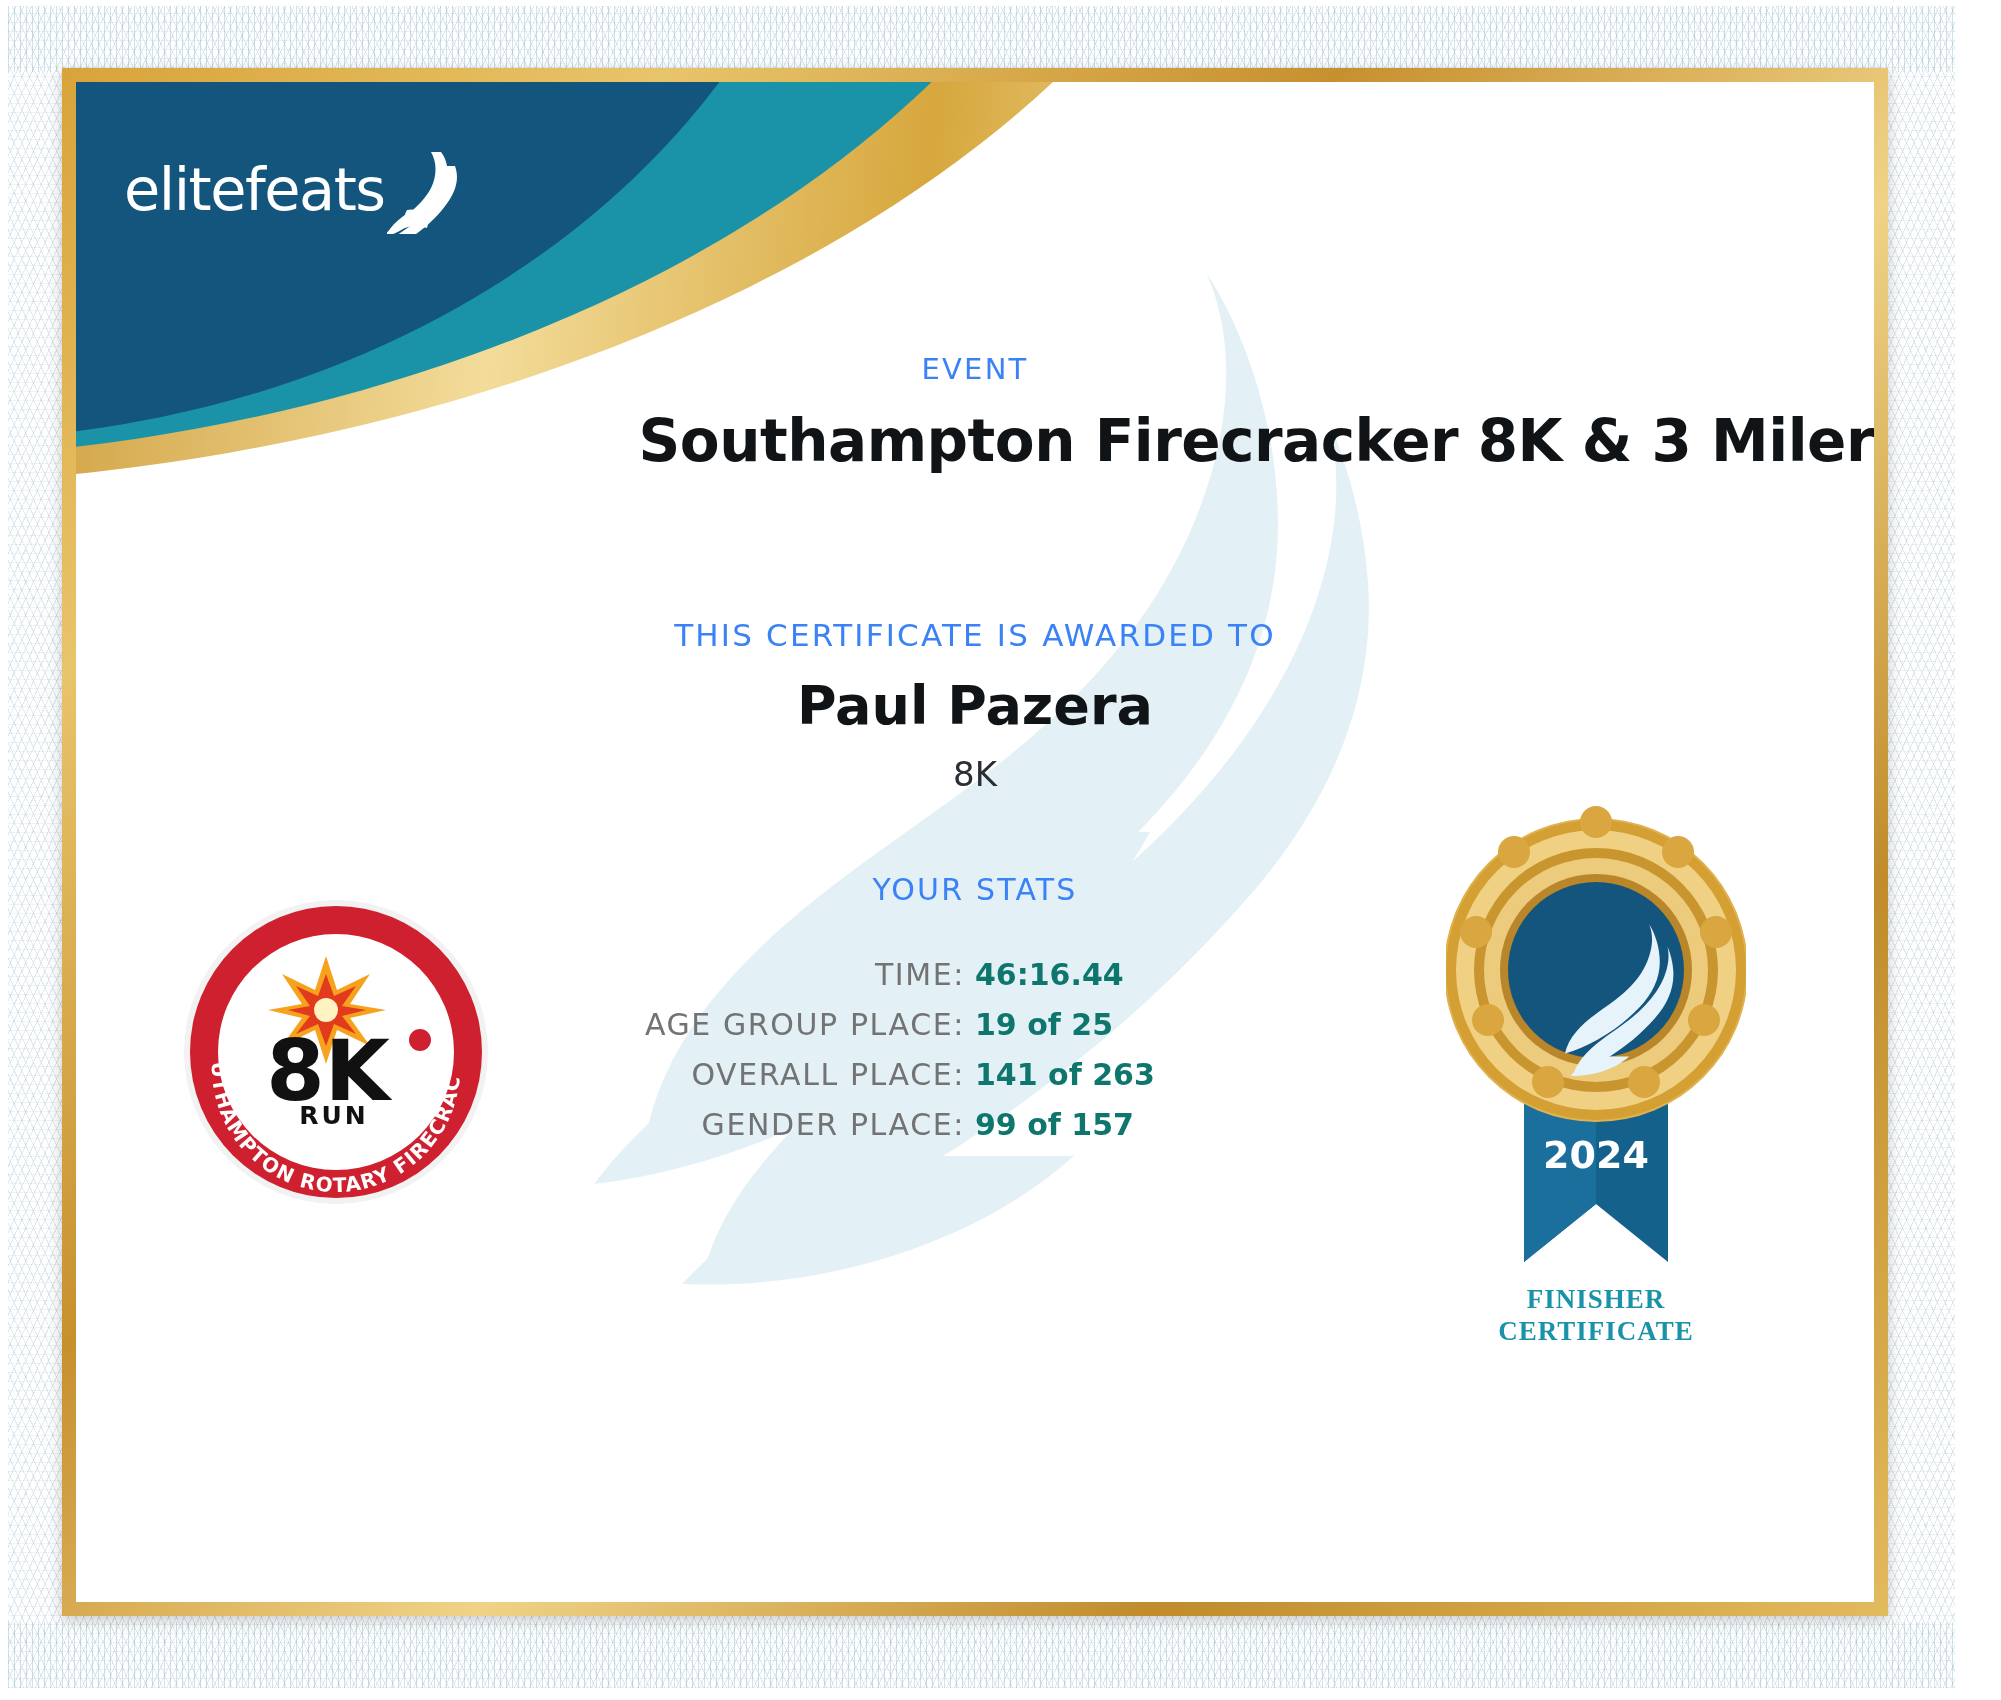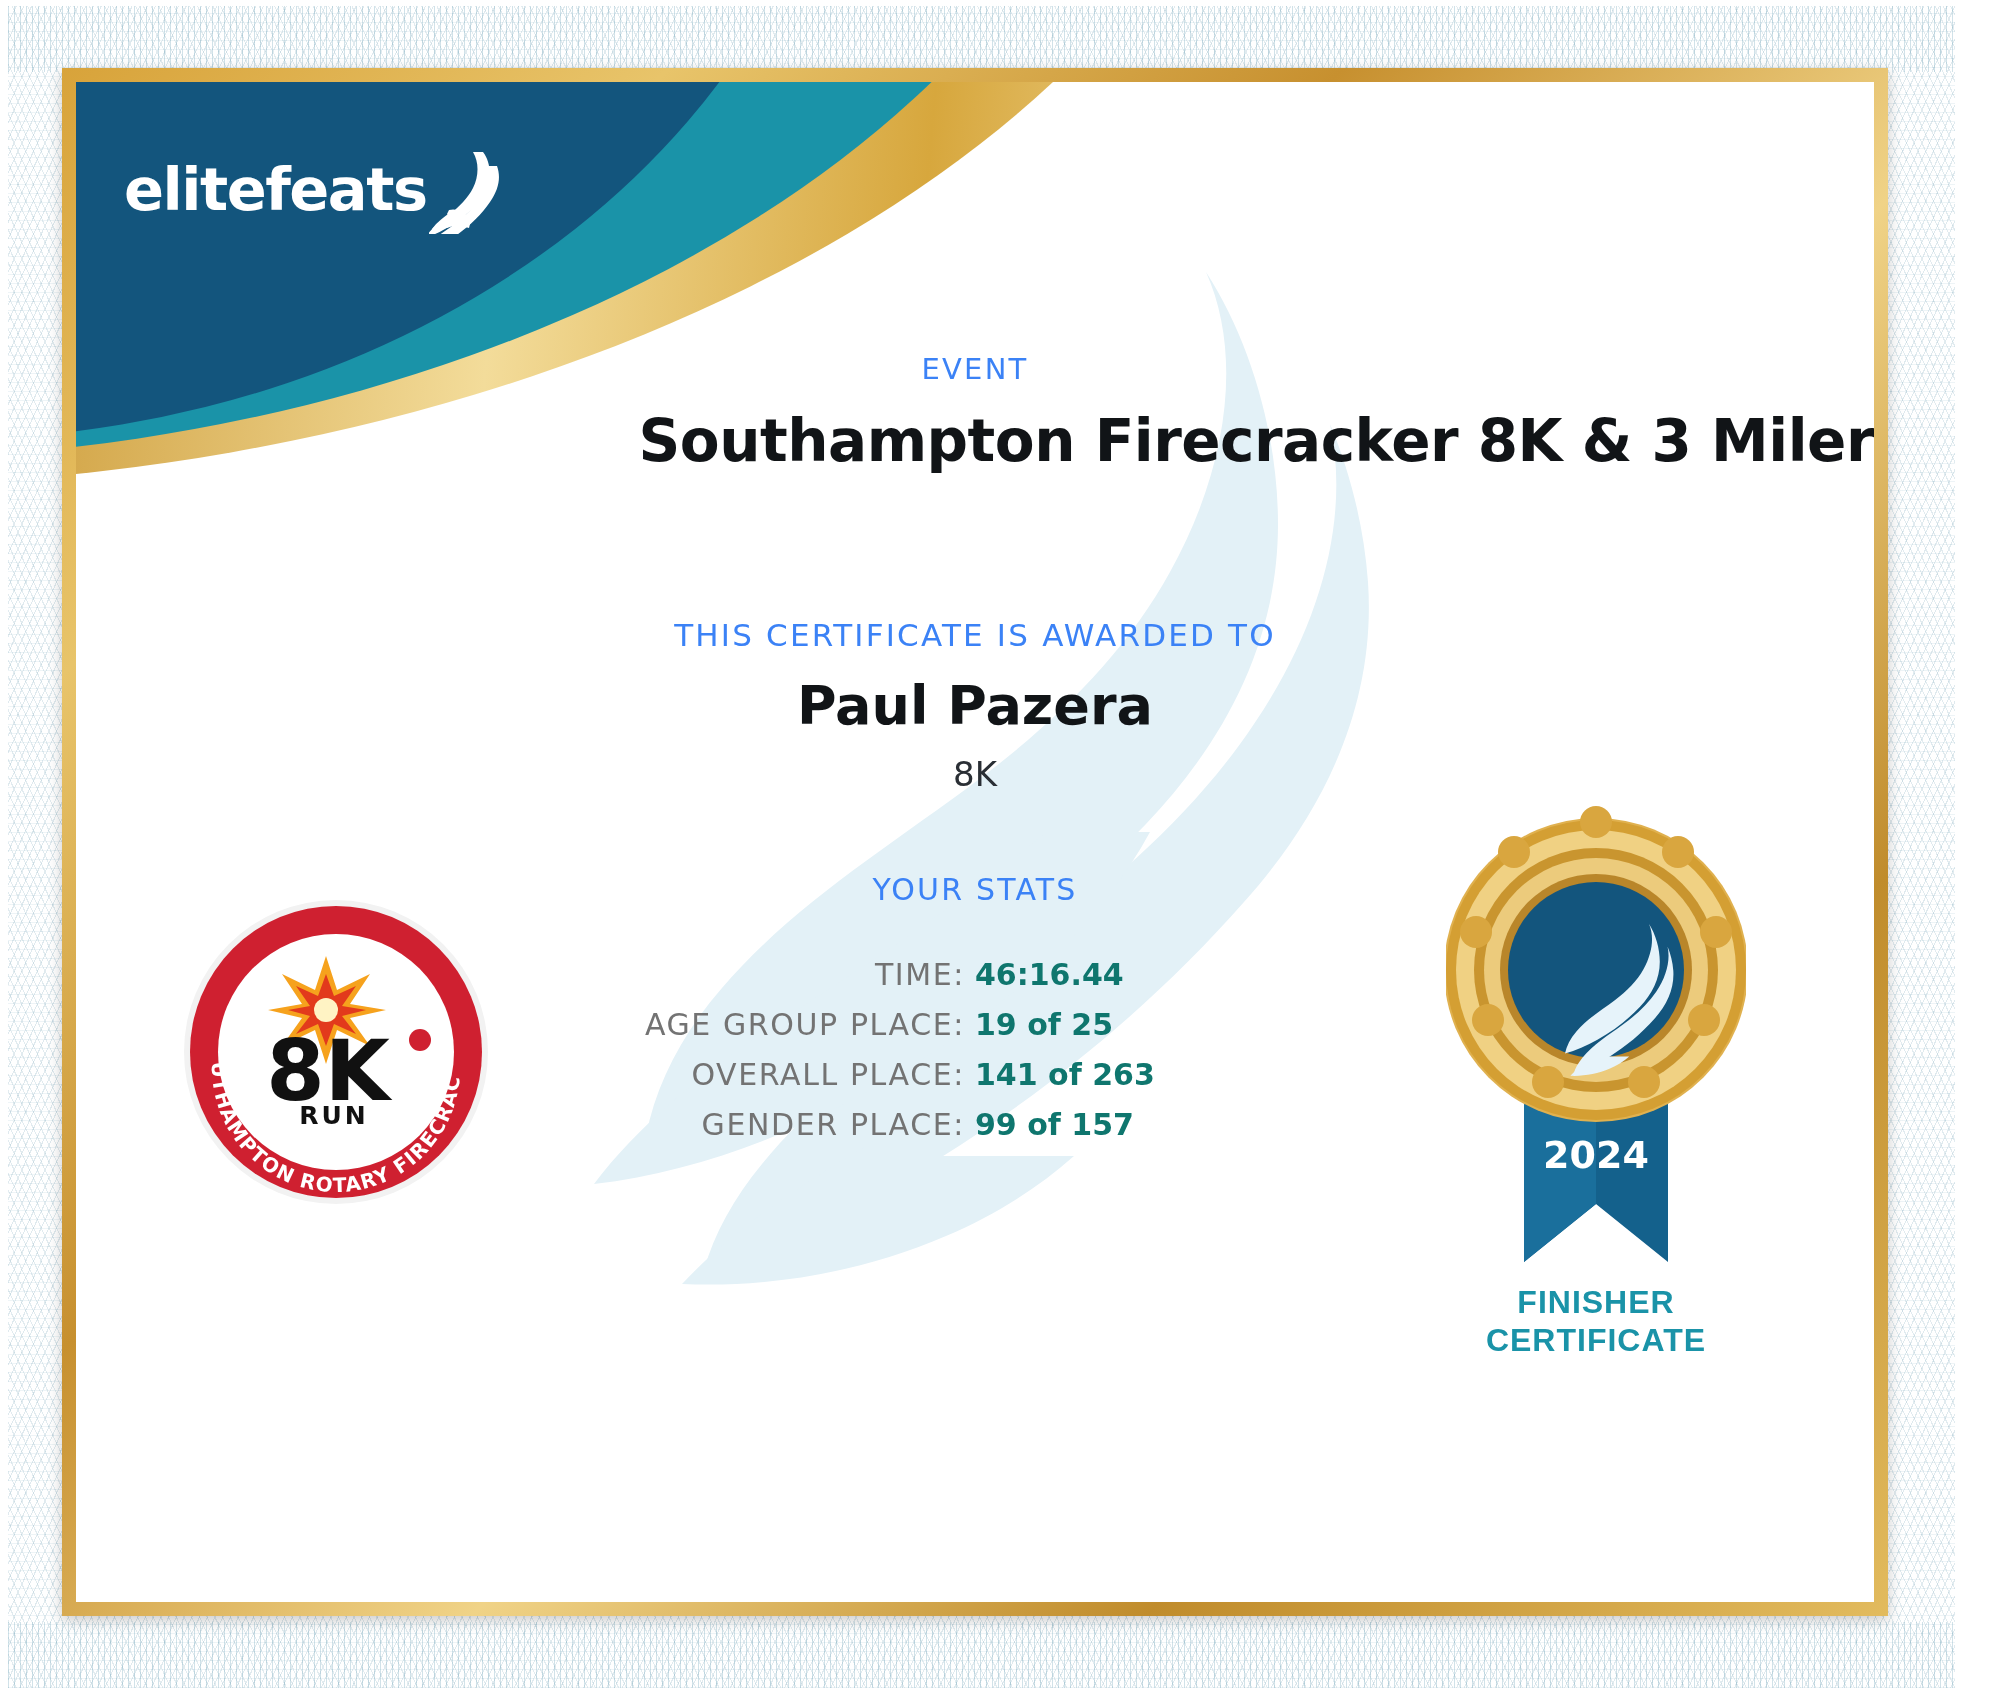--- a/index.html
+++ b/index.html
@@ -104,21 +104,21 @@
     left: 48px;
     top: 62px;
     display: flex;
     align-items: center;
     gap: 6px;
     z-index: 6;
   }
   .logo-text {
     color: #ffffff;
     font-size: 59px;
-    font-weight: 700;
+    font-weight: 400;
     letter-spacing: -1.5px;
     font-family: "DejaVu Sans", sans-serif;
   }
   .logo-wing {
     margin-left: -4px;
     margin-top: 6px;
   }
 
   
   .watermark {
@@ -254,25 +254,25 @@
     height: 520px;
     z-index: 5;
   }
   .medal-caption {
     position: absolute;
     right: 108px;
     top: 1202px;
     width: 340px;
     text-align: center;
     color: #1a93a8;
-    font-size: 32px;
+    font-size: 27px;
     font-weight: 700;
     letter-spacing: 1px;
     line-height: 1.18;
-    font-family: Liberation Sans, sans-serif;
+    font-family: Liberation Serif, serif;
     z-index: 6;
   }
 </style>
 </head>
 <body>
 
 <div class="page">
   <div class="paper">
     <div class="guilloche-band top"></div>
     <div class="guilloche-band bottom"></div>

